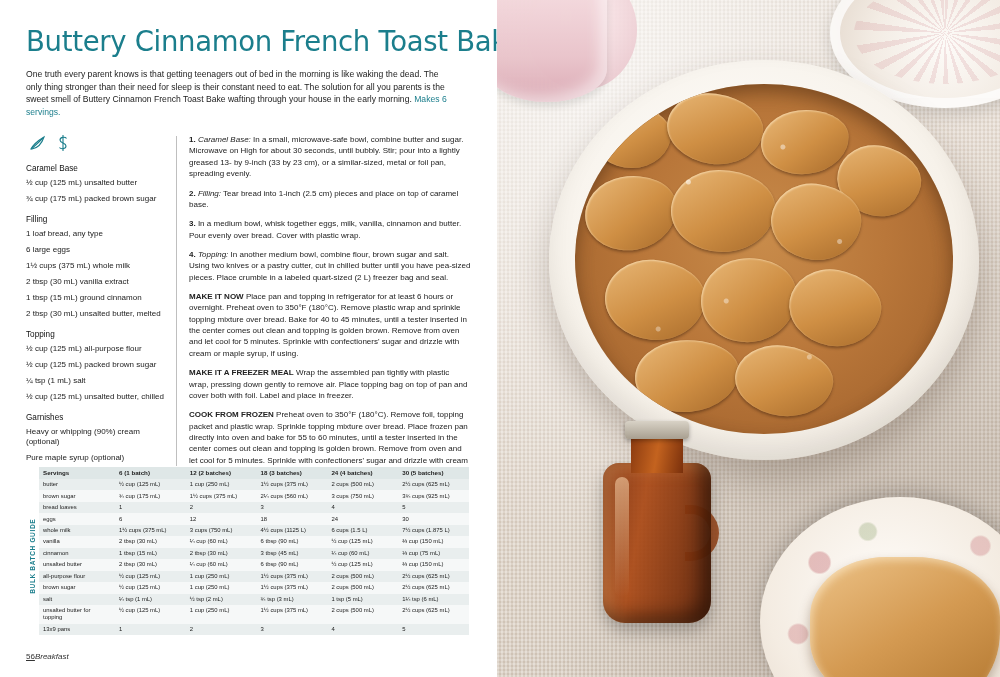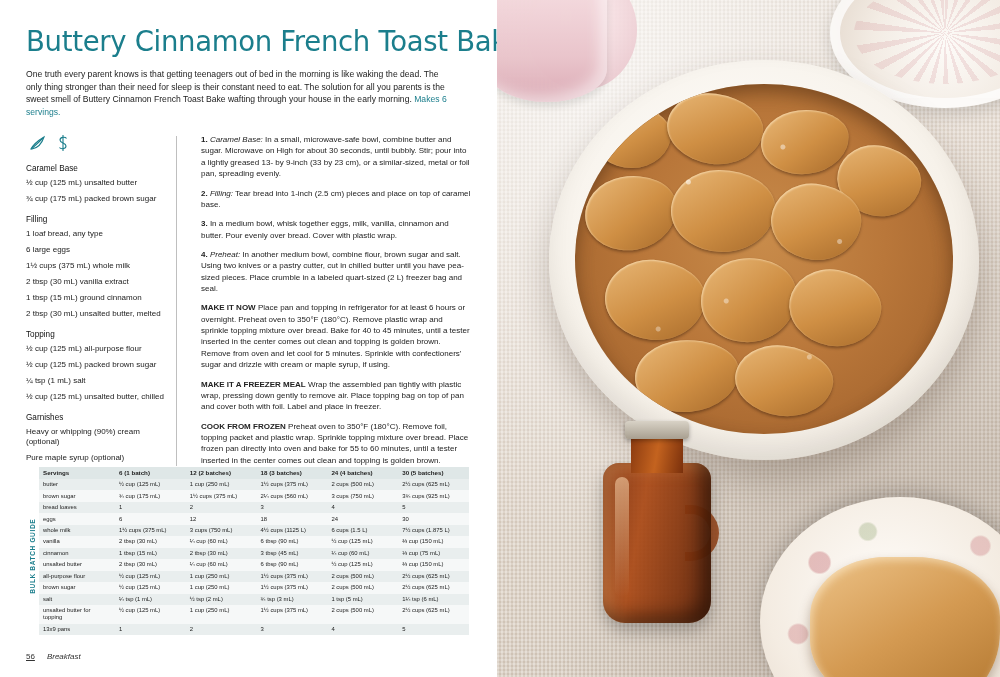--- a/index.html
+++ b/index.html
@@ -42,21 +42,21 @@
 
   .icons { display:flex; gap:10px; align-items:center; margin:0 0 12px 2px; height:18px; }
   .icon-leaf svg, .icon-coin svg { display:block; }
 
   .sec-head {
     font-size:8.2px; font-weight:normal; color:#111; margin:0 0 5px 0;
   }
   .ing { font-size:8px; color:#222; margin:0 0 6px 0; line-height:1.25; }
   .ing-group { margin-bottom:11px; }
 
-  .steps p { font-size:8px; line-height:1.42; color:#222; margin:0 0 8px 12px; }
+  .steps p { font-size:8px; line-height:1.42; color:#222; margin:0 0 8px 0; }
   .steps b { font-weight:bold; }
   .steps i { font-style:italic; }
   .teal { color:#1b7e8c; }
   .teal b { font-weight:bold; }
 
   
   .table-wrap { position:absolute; left:26px; bottom:42px; width:443px; display:flex; }
   .batch-label {
     width:13px;
     writing-mode:vertical-rl;
@@ -84,21 +84,21 @@
   table.batch thead th { font-weight:bold; font-size:6.2px; }
   table.batch tbody tr:nth-child(odd) { background:#e9eeee; }
   table.batch tbody tr:nth-child(even) { background:#f6f8f8; }
   table.batch thead tr { background:#dfe7e7; }
   table.batch td:first-child, table.batch th:first-child { width:76px; }
 
   .folio {
     position:absolute; left:26px; bottom:16px;
     font-size:8px; color:#333;
   }
-  .folio .num { font-weight:normal; margin-right:12px;text-decoration:underline; }
+  .folio .num { font-weight:normal; margin-right:0;text-decoration:underline; }
   .folio .sec { font-style:italic; }
 
   
   .right { position:relative; width:503px; height:677px; overflow:hidden;
     background:#d9cfc4; }
   .photo { position:absolute; inset:0; }
 
   
   .linen {
     position:absolute; inset:0;
@@ -289,21 +289,21 @@
           <div class="ing">Pure maple syrup (optional)</div>
         </div>
       </div>
 
       <div class="col-rule"></div>
 
       <div class="col-right steps">
         <p><b>1.</b> <i>Caramel Base:</i><span> In a small, microwave-safe bowl, combine butter and sugar. Microwave on High for about 30 seconds, until bubbly. Stir; pour into a lightly greased 13- by 9-inch (33 by 23 cm), or a similar-sized, metal or foil pan, spreading evenly.</span></p>
         <p><b>2.</b> <i>Filling:</i><span> Tear bread into 1-inch (2.5 cm) pieces and place on top of caramel base.</span></p>
         <p><b>3.</b><span> In a medium bowl, whisk together eggs, milk, vanilla, cinnamon and butter. Pour evenly over bread. Cover with plastic wrap.</span></p>
-        <p><b>4.</b> <i>Preheat:</i><span> In another medium bowl, combine flour, brown sugar and salt. Using two knives or a pastry cutter, cut in chilled butter until you have pea-sized pieces. Place crumble in a labeled quart-sized (2 L) freezer bag and seal.</span></p>
+        <p><b>4.</b> <i>Topping:</i><span> In another medium bowl, combine flour, brown sugar and salt. Using two knives or a pastry cutter, cut in chilled butter until you have pea-sized pieces. Place crumble in a labeled quart-sized (2 L) freezer bag and seal.</span></p>
 
         <p class="teal"><b>MAKE IT NOW</b><span> Place pan and topping in refrigerator for at least 6 hours or overnight. Preheat oven to 350°F (180°C). Remove plastic wrap and sprinkle topping mixture over bread. Bake for 40 to 45 minutes, until a tester inserted in the center comes out clean and topping is golden brown. Remove from oven and let cool for 5 minutes. Sprinkle with confectioners' sugar and drizzle with cream or maple syrup, if using.</span></p>
         <p class="teal"><b>MAKE IT A FREEZER MEAL</b><span> Wrap the assembled pan tightly with plastic wrap, pressing down gently to remove air. Place topping bag on top of pan and cover both with foil. Label and place in freezer.</span></p>
         <p class="teal"><b>COOK FROM FROZEN</b><span> Preheat oven to 350°F (180°C). Remove foil, topping packet and plastic wrap. Sprinkle topping mixture over bread. Place frozen pan directly into oven and bake for 55 to 60 minutes, until a tester inserted in the center comes out clean and topping is golden brown. Remove from oven and let cool for 5 minutes. Sprinkle with confectioners' sugar and drizzle with cream or maple syrup, if using.</span></p>
       </div>
     </div>
 
     <div class="table-wrap">
       <div class="batch-label">BULK BATCH GUIDE</div>
       <table class="batch">

